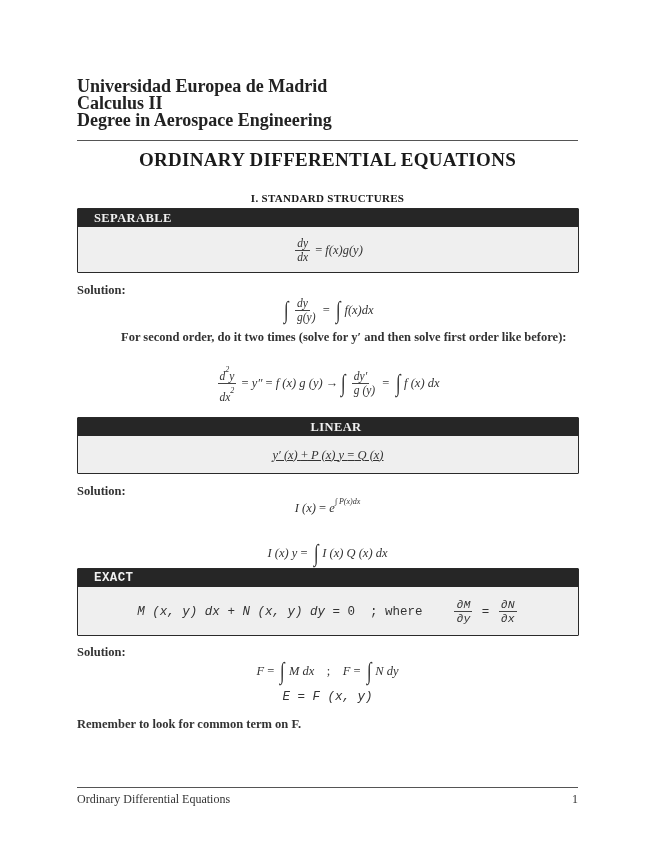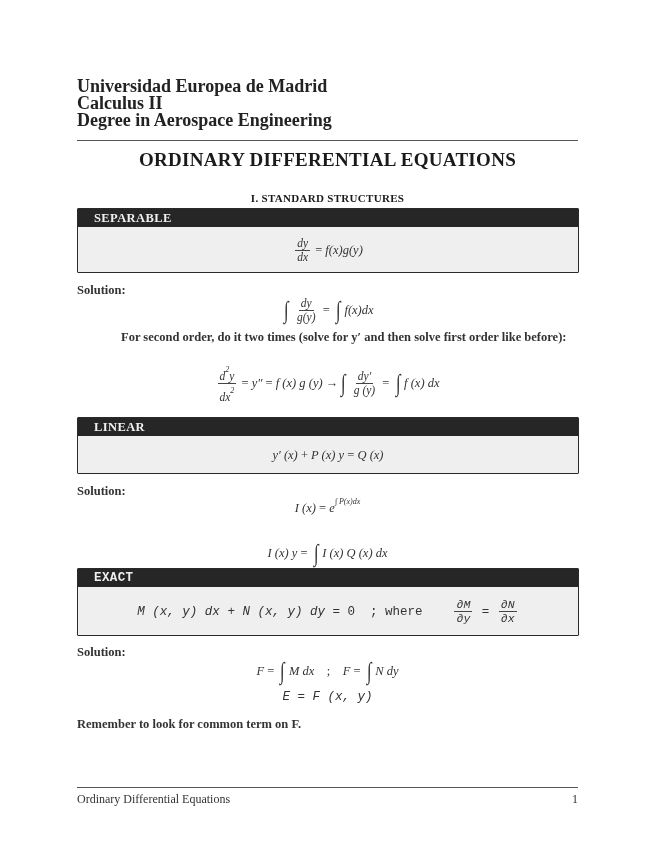--- a/index.html
+++ b/index.html
@@ -24,21 +24,21 @@
     background-color: #efefef;
     background-image: radial-gradient(#d9d9d9 0.6px, transparent 0.7px);
     background-size: 4px 4px;
     display: flex; align-items: center; justify-content: center;
     font-style: italic; font-size: 12.5px; color: #333;
   }
 
   .text { position: absolute; left: 0; font-size: 12.5px; color: #333; font-weight: bold; }
   .math { position: absolute; left: 0; width: 501px; display: flex; justify-content: center; align-items: center; font-style: italic; font-size: 12.5px; color: #333; white-space: nowrap; }
   .up { font-style: normal; }
-  .frac { display: inline-flex; flex-direction: column; align-items: center; vertical-align: middle; margin: 16px 2px; font-size: 11.5px; line-height: 13px; }
+  .frac { display: inline-flex; flex-direction: column; align-items: flex-start; vertical-align: middle; margin: 16px 2px; font-size: 11.5px; line-height: 13px; }
   .frac .num { padding: 0 2px; border-bottom: 0.8px solid #444; }
   .frac .den { padding: 0 2px; }
   .int { font-style: normal; font-size: 24px; line-height: 24px; margin: 0 3px 0 2px; transform: scaleX(0.7); display: inline-block; }
   .sup { font-size: 8px; vertical-align: 8px; }
 
   .footer-left { position: absolute; top: 792px; left: 0; font-size: 12px; color: #333; }
   .footer-right { position: absolute; top: 792px; right: 0; font-size: 12px; color: #333; }
 </style>
 </head>
 <body>
@@ -88,23 +88,23 @@
     <span class="int">∫</span>
       <span class="frac">
         <span class="num">dy′</span>
         <span class="den">g (y)</span>
       </span>
     <span>&nbsp;<span class="up">=</span>&nbsp;</span>
       <span class="int">∫</span>
       <span>f (x) dx</span>
   </div>
 
-  <div class="box" style="top:417px;height:57px;">
+  <div class="box" style="top:417px;height:57px;text-align:center;">
     <div class="box-head">LINEAR</div>
-    <div class="box-body" style="height:38px;">
+    <div class="box-body" style="height:38px;text-decoration:underline;">
       <span>y′ (x) <span class="up">+</span> P (x) y <span class="up">=</span> Q (x)</span>
     </div>
   </div>
 
   <div class="text" style="top:484px;">Solution:</div>
   <div class="math" style="top:497px;height:18px;text-align:right;">
     <span>I (x) <span class="up">=</span> e<span class="sup">∫ P(x)dx</span></span>
   </div>
   <div class="math" style="top:520px;height:34px;margin-top:16px;">
     <span>I (x) y <span class="up">=</span>&nbsp;</span>

